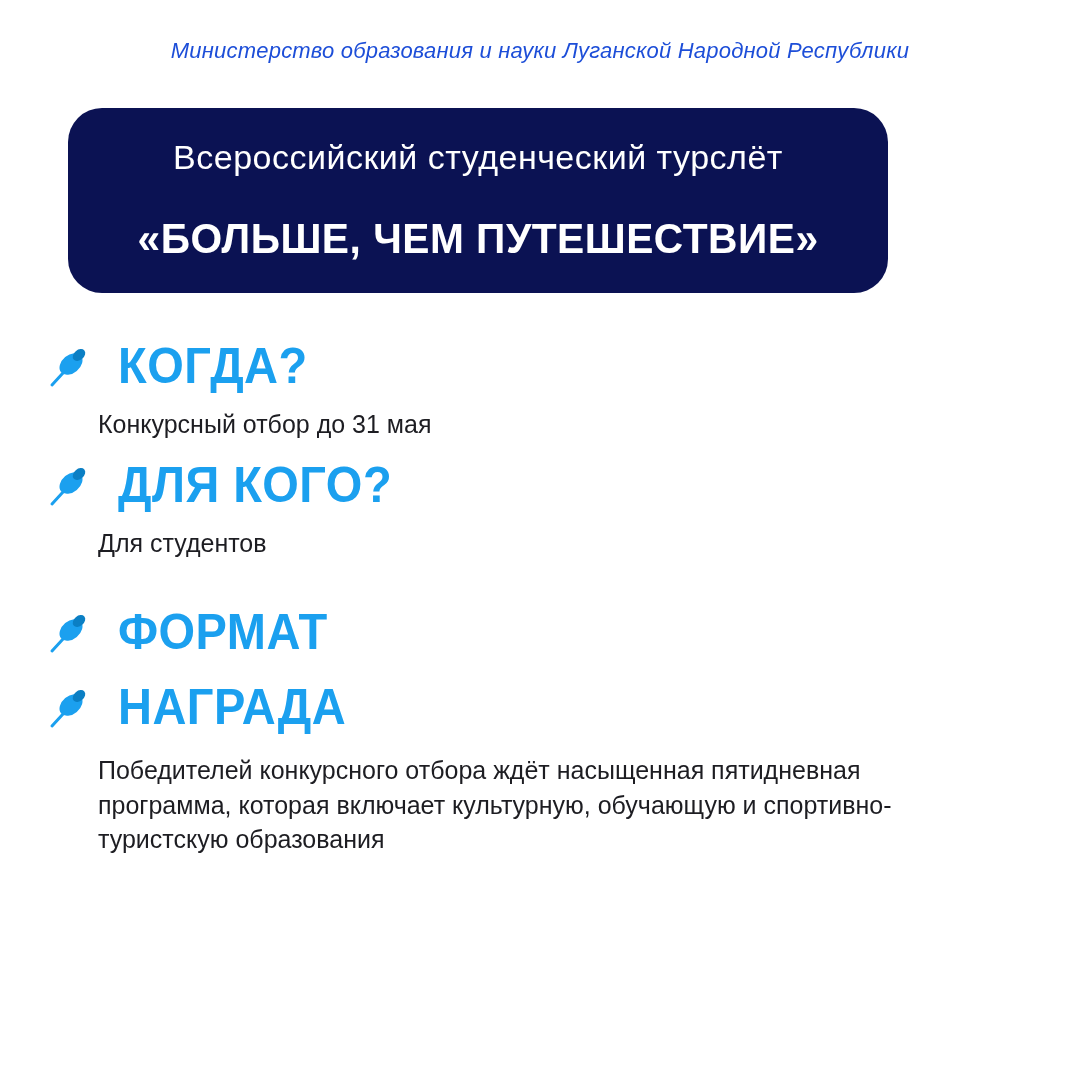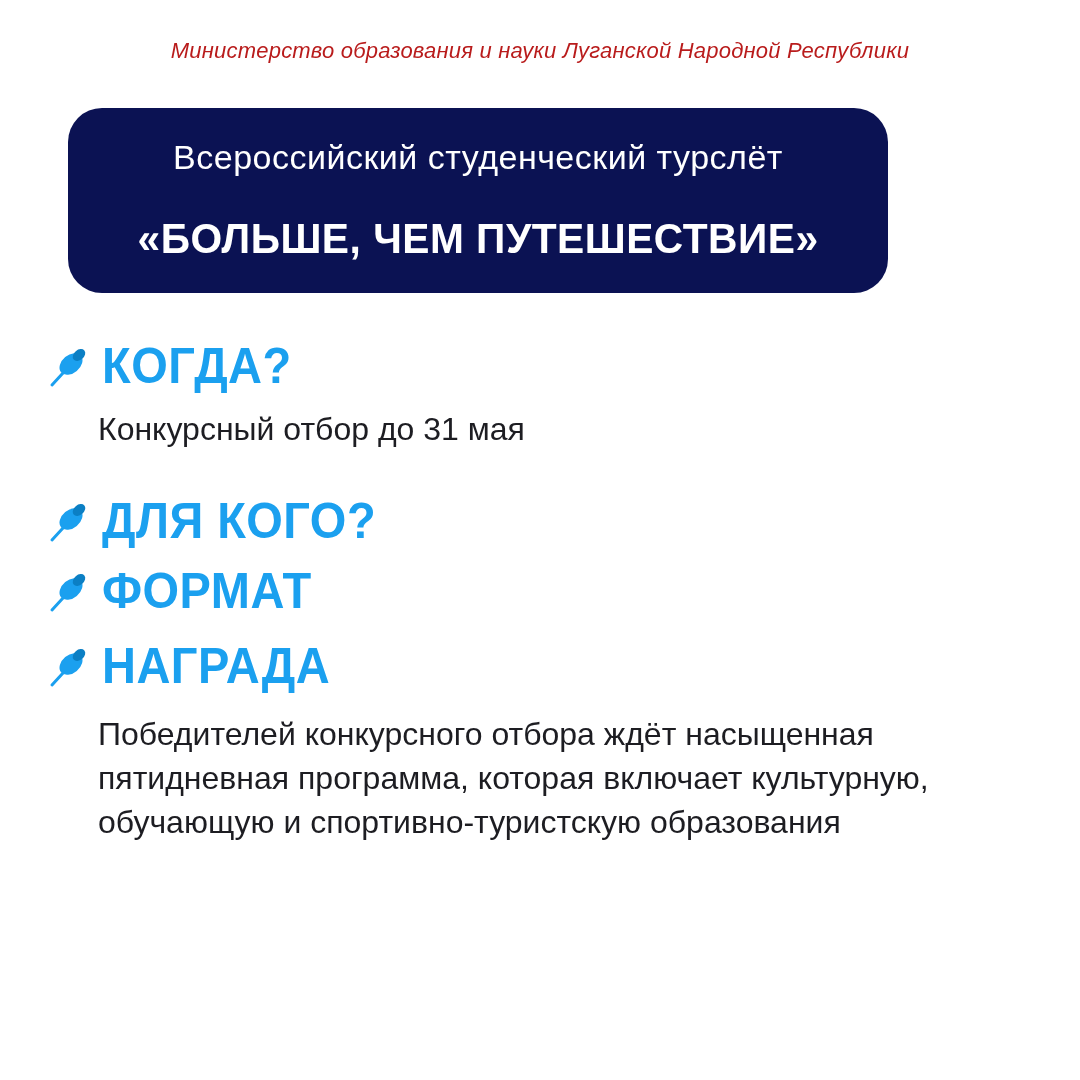--- a/index.html
+++ b/index.html
@@ -24,21 +24,21 @@
 
   
   .ministry {
     position: absolute;
     top: 38px;
     left: 0;
     width: 1080px;
     text-align: center;
     font-style: italic;
     font-size: 22px;
-    color: #b91c1c;
+    color: #1d4ed8;
     letter-spacing: 0.2px;
     white-space: nowrap;
   }
 
   
   .banner {
     position: absolute;
     top: 108px;
     left: 68px;
     width: 820px;
@@ -77,21 +77,21 @@
     width: 1000px;
   }
 
   .block {
     position: relative;
   }
 
   .heading-row {
     display: flex;
     align-items: center;
-    gap: 10px;
+    gap: 26px;
   }
 
   .pin-icon {
     width: 46px;
     height: 48px;
     flex: 0 0 46px;
     display: block;
   }
 
   .heading {
@@ -100,30 +100,30 @@
     font-weight: 700;
     letter-spacing: 0.5px;
     line-height: 1.05;
     transform: scaleX(0.94);
     transform-origin: left center;
     white-space: nowrap;
   }
 
   .body-text {
     color: #1d1d22;
-    font-size: 32px;
+    font-size: 25px;
     line-height: 1.38;
     margin: 14px 0 0 52px;
     max-width: 900px;
     font-weight: 400;
   }
 
   .block-when   { margin-top: 0px; }
-  .block-who    { margin-top: 44px; }
-  .block-format { margin-top: 18px; }
+  .block-who    { margin-top: 18px; }
+  .block-format { margin-top: 46px; }
   .block-award  { margin-top: 22px; }
 
   .block-award .body-text { margin-top: 20px; }
 </style>
 </head>
 <body>
 
 <div class="poster">
 
   <div class="ministry">Министерство образования и науки Луганской Народной Республики</div>
@@ -153,20 +153,21 @@
       <div class="heading-row">
         <span class="pin-icon">
           <svg viewBox="0 0 46 48" width="46" height="48" xmlns="http://www.w3.org/2000/svg">
             <path d="M6 43 L17 31" stroke="#1ba0ef" stroke-width="3" stroke-linecap="round" fill="none"></path>
             <ellipse cx="25" cy="22" rx="13" ry="9" transform="rotate(-40 25 22)" fill="#1ba0ef"></ellipse>
             <ellipse cx="33" cy="13" rx="7" ry="5" transform="rotate(-40 33 13)" fill="#0b7fc4"></ellipse>
           </svg>
         </span>
         <span class="heading">ДЛЯ КОГО?</span>
       </div>
+      <div class="body-text">Для студентов</div>
     </div>
 
     <div class="block block-format">
       <div class="heading-row">
         <span class="pin-icon">
           <svg viewBox="0 0 46 48" width="46" height="48" xmlns="http://www.w3.org/2000/svg">
             <path d="M6 43 L17 31" stroke="#1ba0ef" stroke-width="3" stroke-linecap="round" fill="none"></path>
             <ellipse cx="25" cy="22" rx="13" ry="9" transform="rotate(-40 25 22)" fill="#1ba0ef"></ellipse>
             <ellipse cx="33" cy="13" rx="7" ry="5" transform="rotate(-40 33 13)" fill="#0b7fc4"></ellipse>
           </svg>

